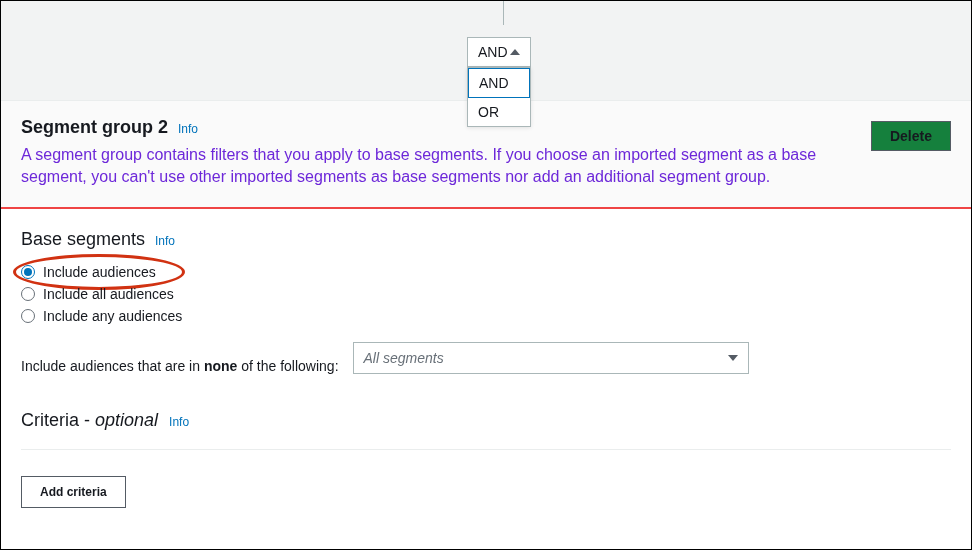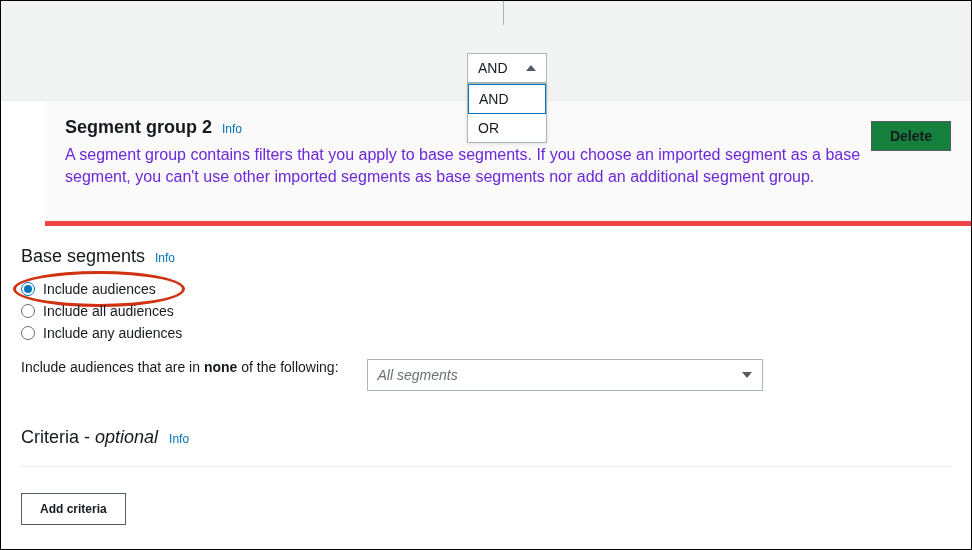--- a/index.html
+++ b/index.html
@@ -23,22 +23,22 @@
     position: absolute;
     left: 502px;
     top: 0;
     width: 1px;
     height: 24px;
     background: #aab7b8;
   }
   .dropdown-wrap {
     position: absolute;
     left: 466px;
-    top: 52px;
-    width: 80px;
+    top: 36px;
+    width: 64px;
   }
   .dd-trigger {
     border: 1px solid #aab7b8;
     background: #fff;
     height: 30px;
     display: flex;
     align-items: center;
     justify-content: space-between;
     padding: 0 10px;
     cursor: pointer;
@@ -94,23 +94,22 @@
     background: #15803d;
     padding: 6px 18px;
     font-size: 14px;
     font-weight: 700;
     color: #16191f;
     cursor: pointer;
     margin-top: 4px;
   }
   .header-section {
     background: #fafafa;
-    border-bottom: 5px solid #ef4444;
-    padding-bottom: 24px;
-    margin-left: 44px;
+    border-bottom: 2px solid #ef4444;
+    padding-bottom: 10px;
   }
   .body-section { padding: 20px 20px 10px 20px; }
   .sect-title {
     font-size: 18px;
     font-weight: 400;
     color: #16191f;
   }
   .radio-group { margin-top: 14px; position: relative; }
   .radio-line {
     display: flex;
@@ -141,22 +140,22 @@
     position: absolute;
     left: -8px; top: -10px;
     width: 172px; height: 36px;
     border: 3px solid #d13212;
     border-radius: 50%;
     z-index: 1;
     pointer-events: none;
   }
   .include-row {
     display: flex;
-    align-items: flex-start;
-    gap: 28px;
+    align-items: flex-end;
+    gap: 14px;
     margin-top: 18px;
   }
   .select-box {
     border: 1px solid #aab7b8;
     height: 32px;
     width: 396px;
     display: flex;
     align-items: center;
     justify-content: space-between;
     padding: 0 10px;

